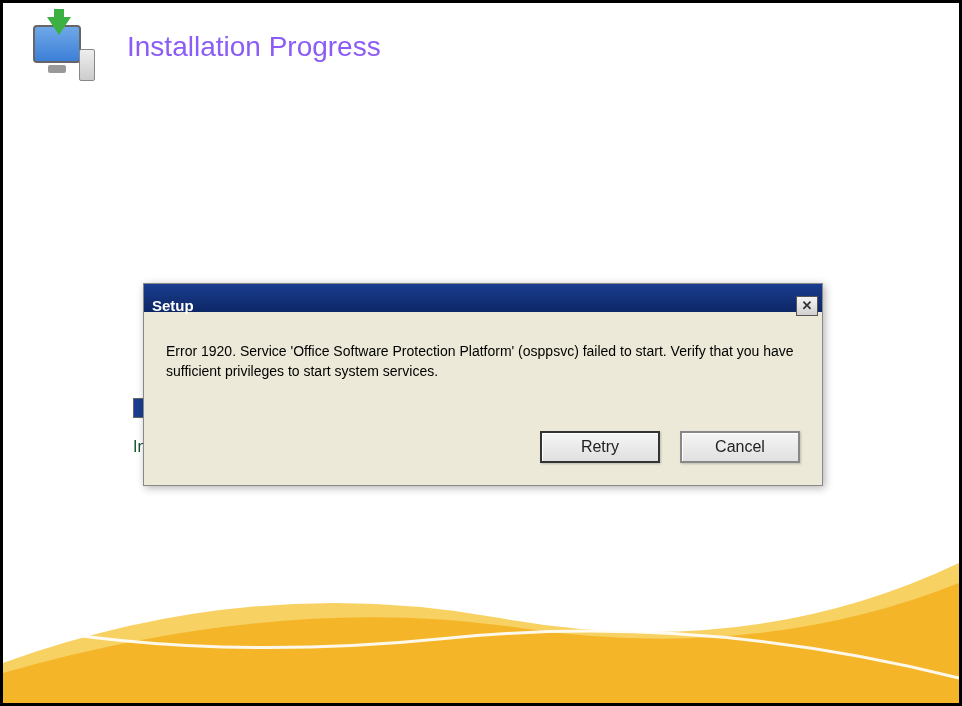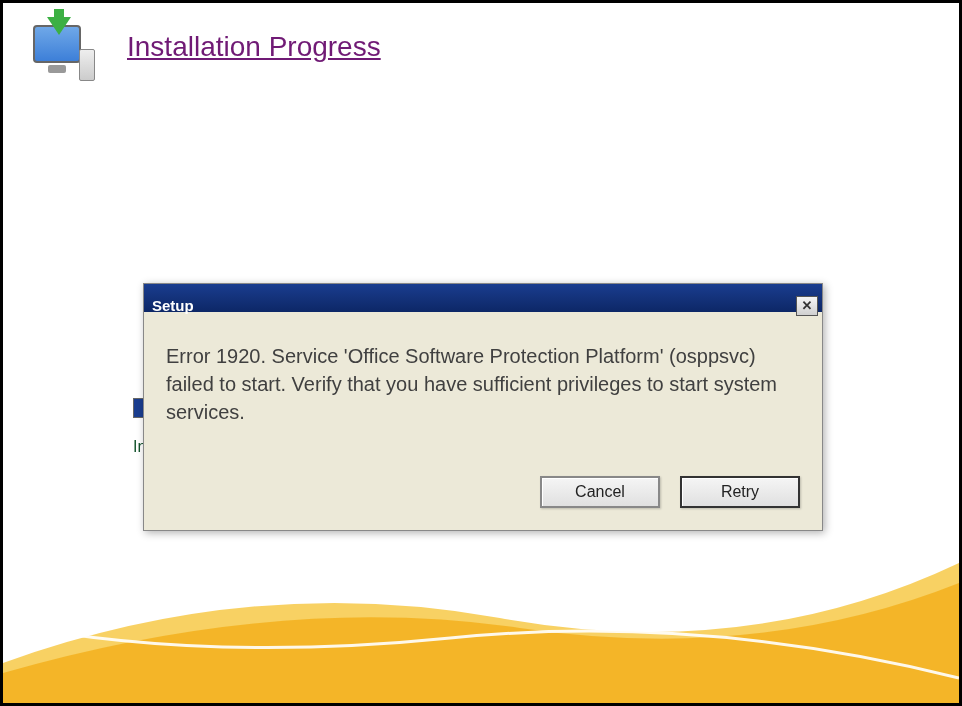--- a/index.html
+++ b/index.html
@@ -78,23 +78,22 @@
       height: 32px;
       background: linear-gradient(180deg, #eee 0%, #ccc 100%);
       border: 1px solid #888;
       top: 26px;
       left: 46px;
       border-radius: 2px;
     }
     .page-title {
       font-size: 28px;
       font-weight: normal;
-      color: #701a75;
+      color: #8b5cf6;
       margin-top: 8px;
-      text-decoration: underline;
     }
     .main-area {
       position: absolute;
       left: 130px;
       top: 380px;
     }
     .progress-bar {
       width: 20px;
       height: 20px;
       background: #1a3d8f;
@@ -154,22 +153,22 @@
       cursor: pointer;
       font-family: Arial, sans-serif;
       font-size: 13px;
       font-weight: bold;
       color: #333;
     }
     .dialog-body {
       padding: 30px 22px 22px 22px;
     }
     .error-message {
-      font-size: 20px;
-      color: #404040;
+      font-size: 14px;
+      color: #000000;
       line-height: 1.4;
       margin-bottom: 50px;
     }
     .dialog-buttons {
       display: flex;
       justify-content: flex-end;
       gap: 20px;
     }
     .win-button {
       min-width: 120px;
@@ -218,19 +217,19 @@
   <div class="dialog">
     <div class="dialog-titlebar">
       <span>Setup</span>
       <div class="close-btn">
         <span>✕</span>
       </div>
     </div>
     <div class="dialog-body">
       <div class="error-message">Error 1920. Service 'Office Software Protection Platform' (osppsvc) failed to start.  Verify that you have sufficient privileges to start system services.</div>
       <div class="dialog-buttons">
+        <button class="win-button default">Retry</button>
         <button class="win-button">Cancel</button>
-        <button class="win-button default">Retry</button>
       </div>
     </div>
   </div>
 
 </div>
 
 </body></html>

